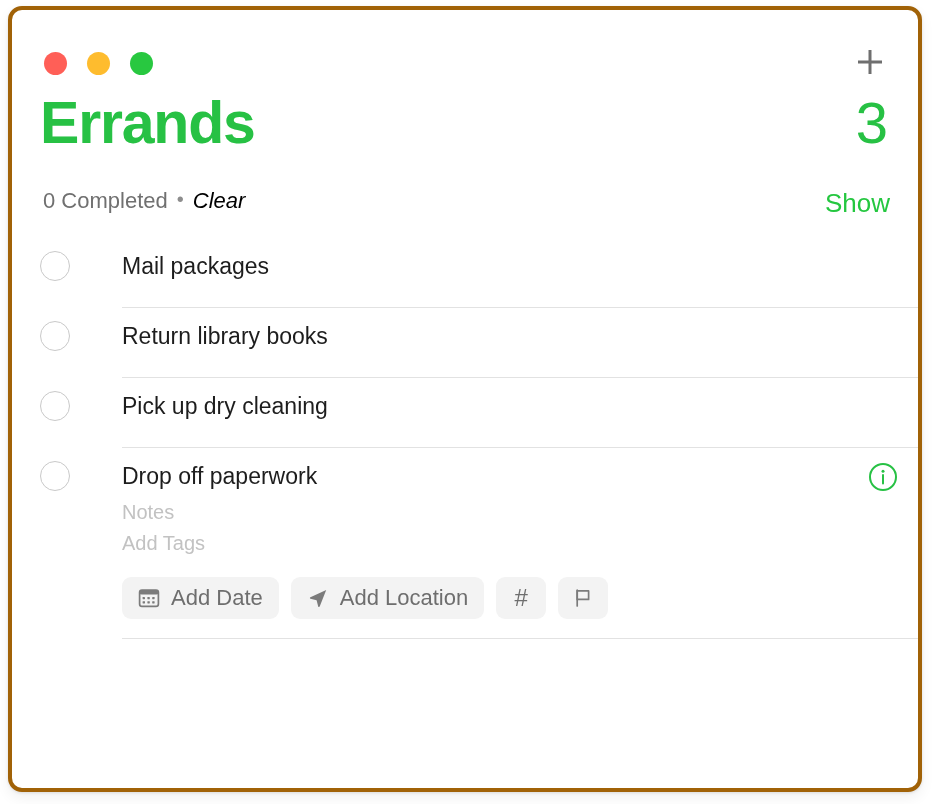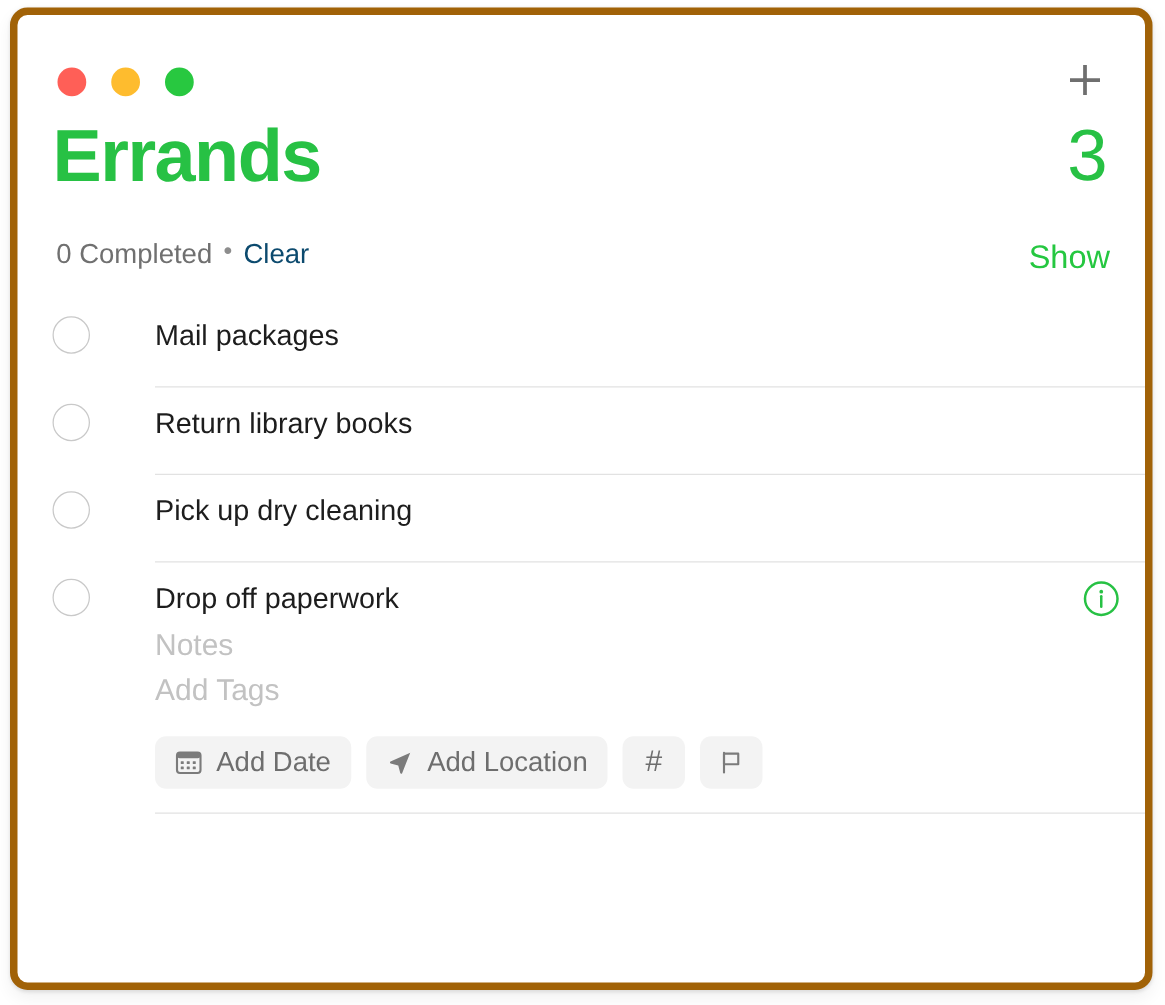--- a/index.html
+++ b/index.html
@@ -12,21 +12,21 @@
     -webkit-font-smoothing: antialiased;
   }
 
   .window {
     position: absolute;
     left: 8px;
     top: 6px;
     width: 914px;
     height: 786px;
     background: #ffffff;
-    border: 6px solid #a16207;
+    border: 4px solid #a16207;
     border-radius: 14px;
     box-sizing: border-box;
     overflow: hidden;
     box-shadow: 0 1px 3px rgba(0,0,0,0.10), 0 6px 14px rgba(0,0,0,0.06);
   }
 
   
   .titlebar {
     position: relative;
     height: 76px;
@@ -97,22 +97,23 @@
     left: 31px;
     top: 6px;
     display: flex;
     align-items: flex-start;
     gap: 9px;
     font-size: 22px;
   }
   .completed-text { color: #707070; }
   .dot-sep { color: #8d8d8d; font-size: 20px; }
   .clear-link {
-    color: #0c4a6e;
+    color: #000000;
     cursor: default;
+    font-style: italic;
   }
   .show-link {
     position: absolute;
     right: 28px;
     top: 6px;
     font-size: 26px;
     color: #25c740;
     cursor: pointer;
   }
 
@@ -158,21 +159,21 @@
   }
   .task-title {
     font-size: 23px;
     color: #1d1d1d;
     padding-top: 14px;
     line-height: 1.25;
   }
   .task-title.last-row { padding-bottom: 0; }
 
   .sub-field {
-    font-size: 24px;
+    font-size: 20px;
     color: #c2c2c2;
     padding-top: 6px;
     line-height: 1.25;
     cursor: text;
   }
   .sub-field.first { padding-top: 9px; }
 
   .info-icon {
     position: absolute;
     right: 20px;

